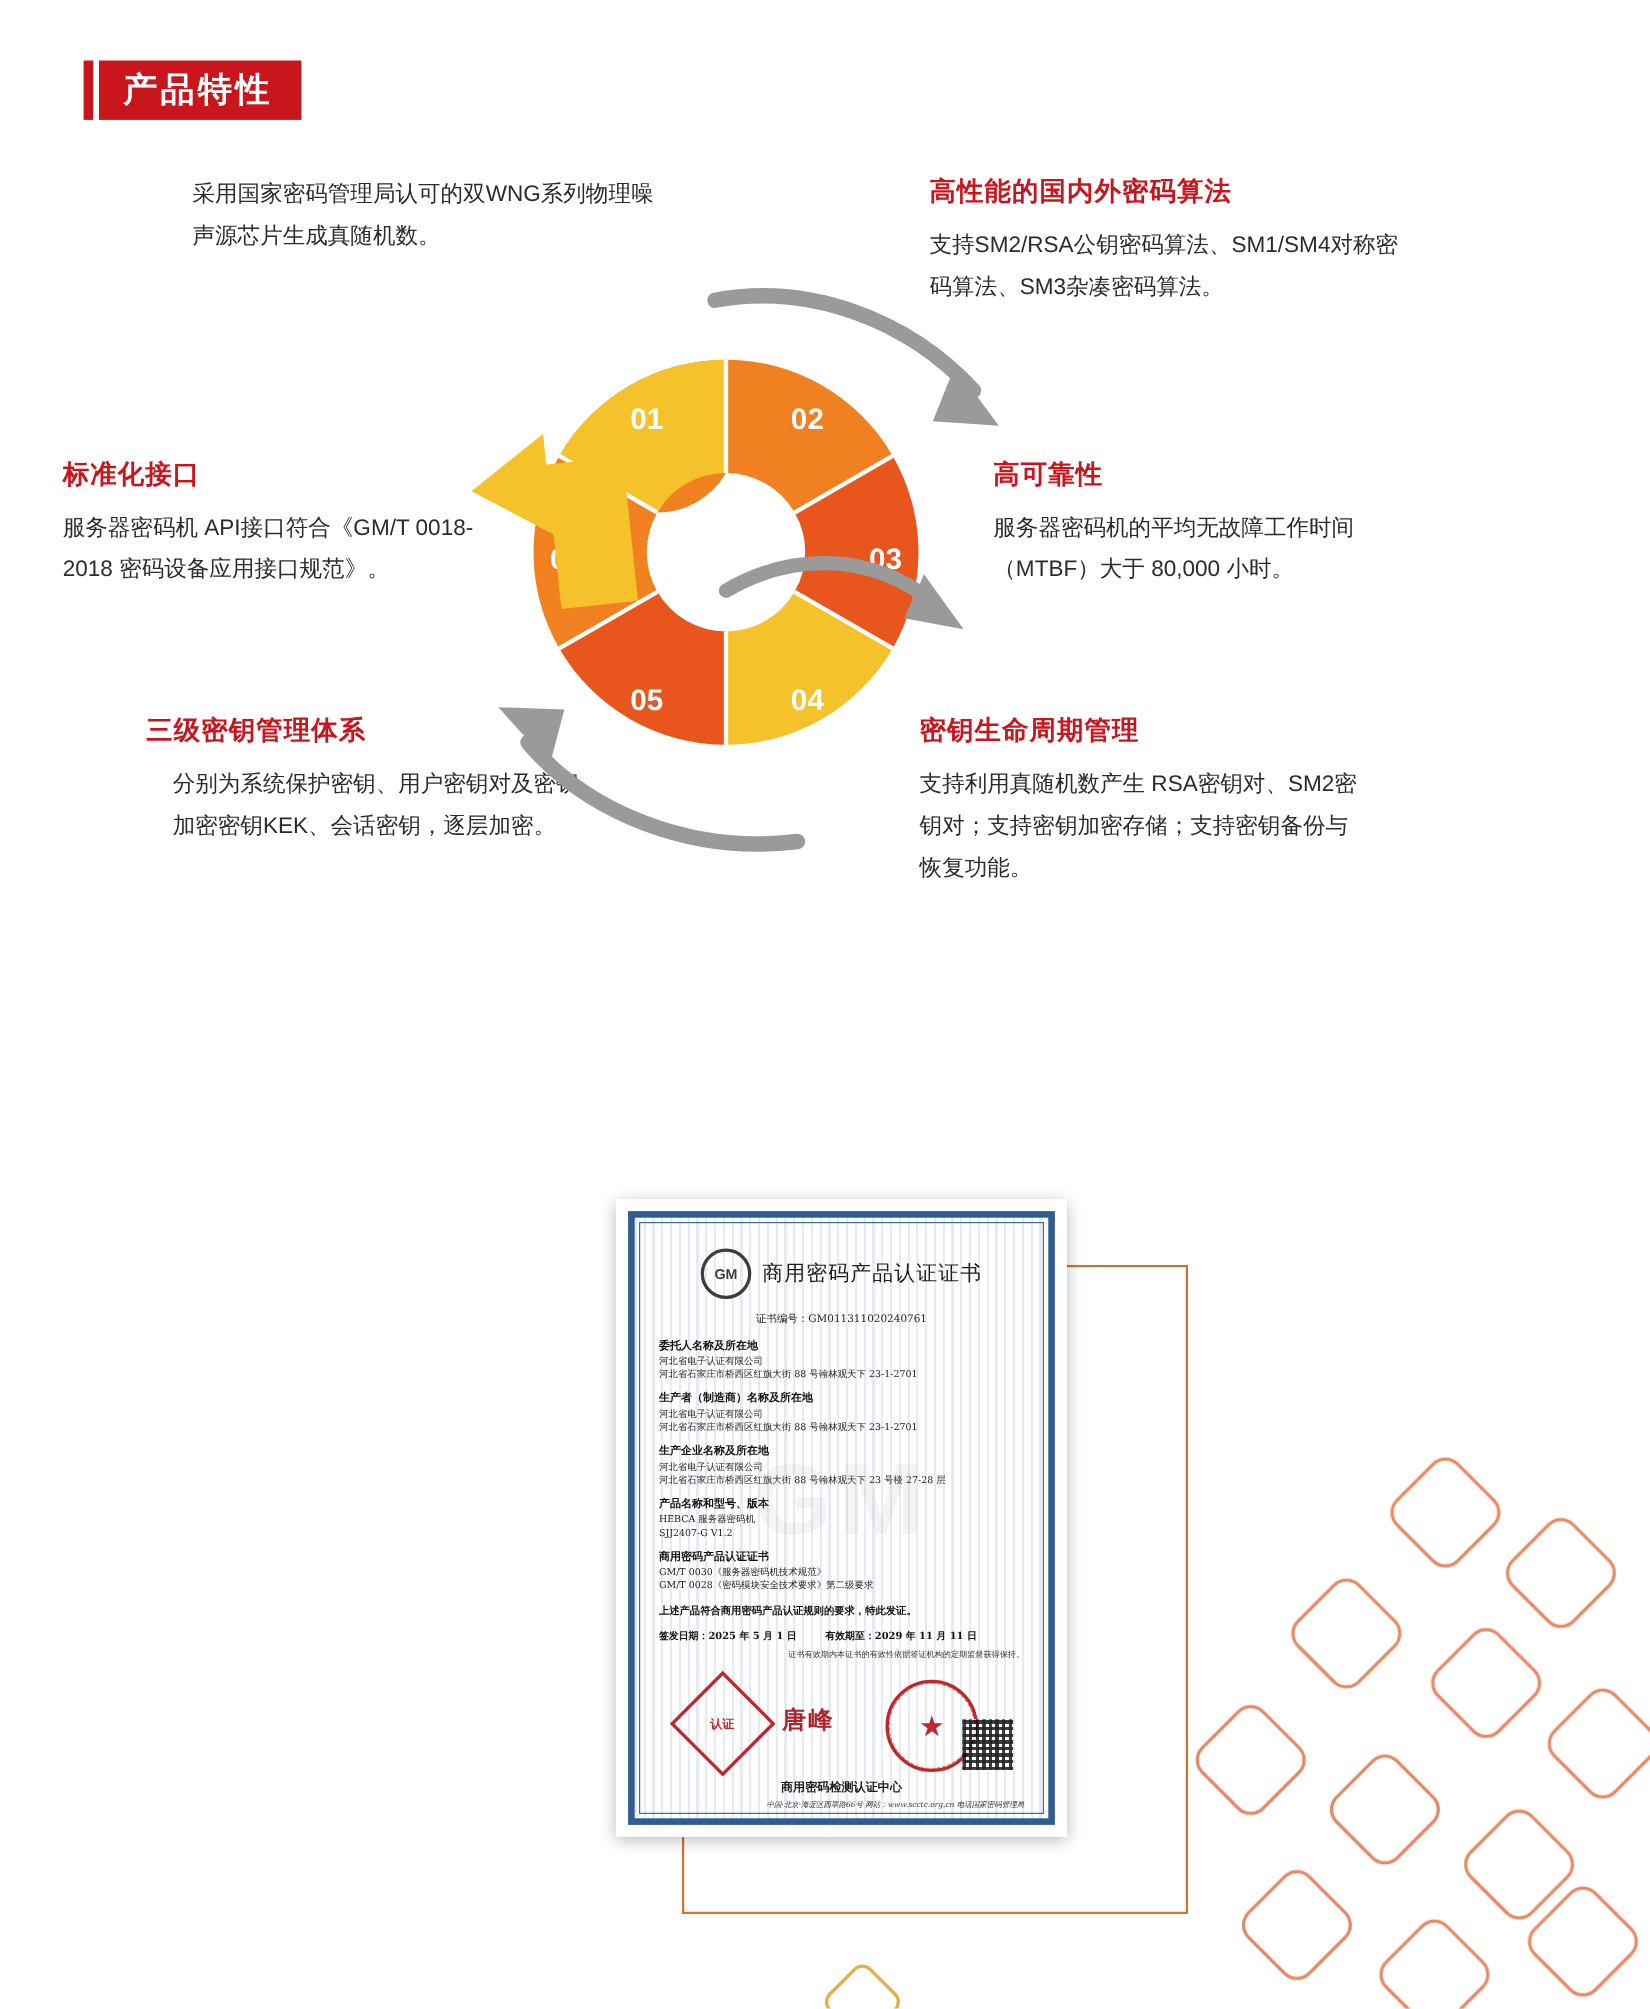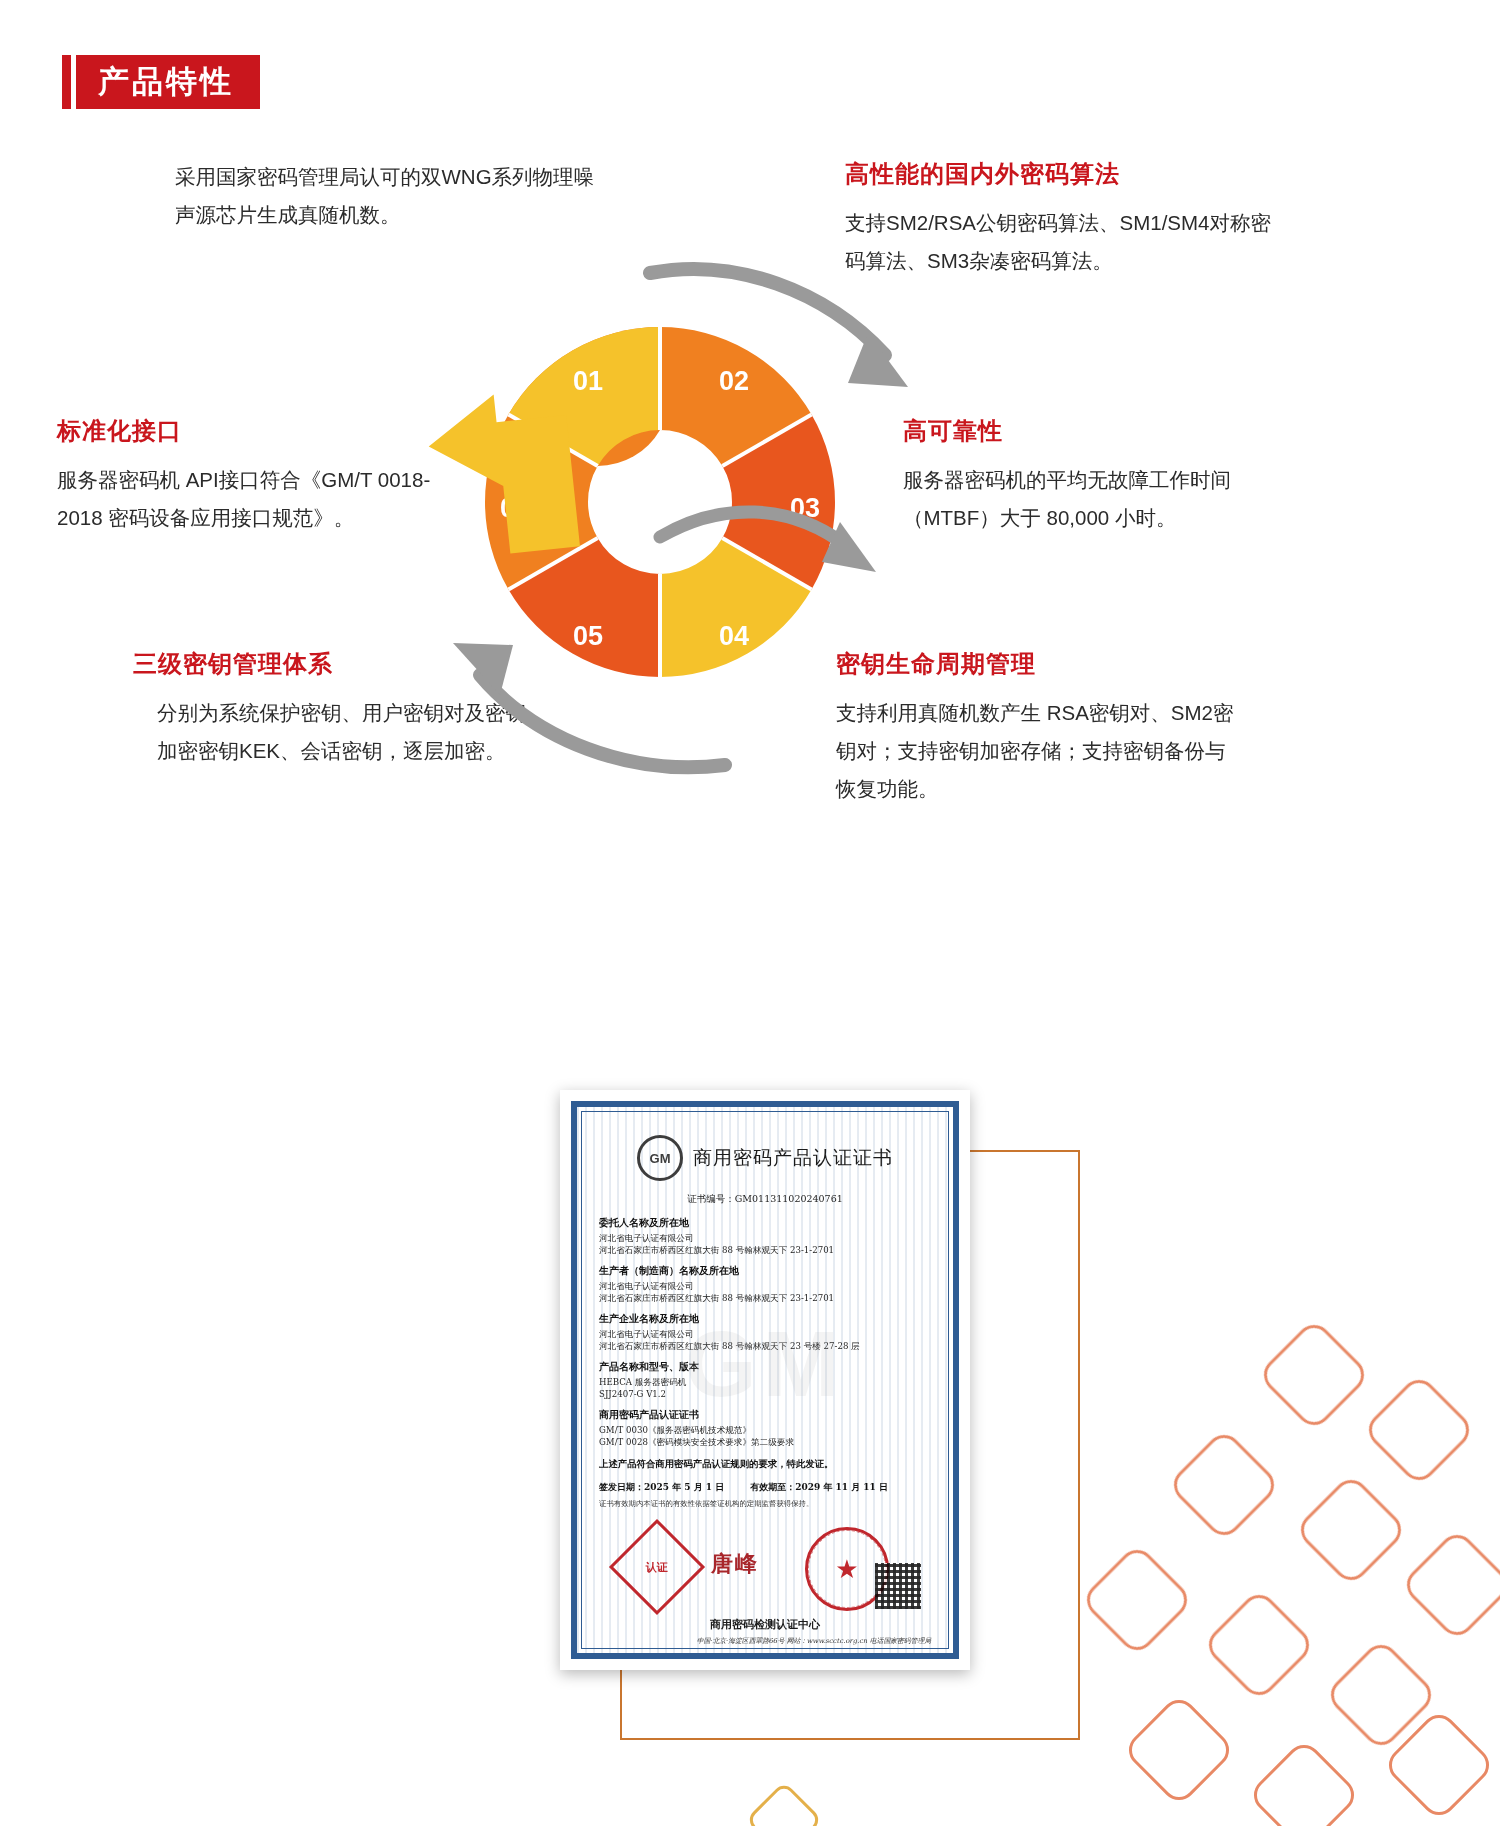--- a/index.html
+++ b/index.html
@@ -11,21 +11,21 @@
     height: 1826px;
     background: #ffffff;
     font-family: "Liberation Sans", sans-serif;
     position: relative;
     overflow: hidden;
   }
 
   
   .section-header {
     position: absolute;
-    left: 62px;
+    left: 76px;
     top: 55px;
     display: flex;
     align-items: stretch;
     height: 54px;
   }
   .section-header .bar-left {
     width: 9px;
     background: #c9161d;
   }
   .section-header .bar-gap {
@@ -194,21 +194,21 @@
     gap: 26px;
     font-size: 9px;
     font-family: "DejaVu Serif", serif;
     color: #111;
     font-weight: bold;
   }
   .cert-note {
     font-size: 7.4px;
     color: #333;
     margin-top: 5px;
-    text-align: left;
+    text-align: right;
     font-family: Liberation Serif, serif;
   }
   .cert-seals {
     position: relative;
     height: 96px;
     margin-top: 10px;
   }
   .seal-diamond {
     position: absolute;
     left: 24px; top: 14px;

